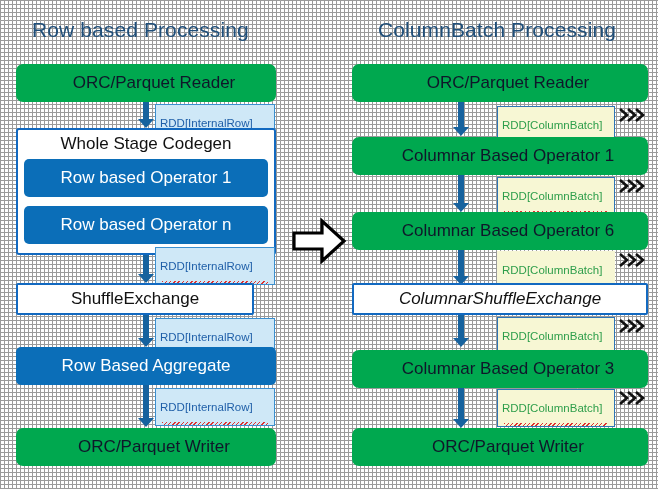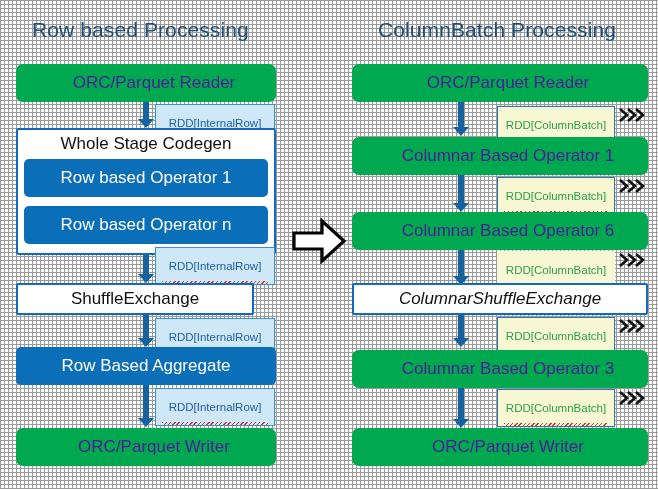--- a/index.html
+++ b/index.html
@@ -39,21 +39,21 @@
 
   .node{
     position:absolute;
     display:flex;align-items:center;justify-content:center;
     box-sizing:border-box;
     font-size:17px;
     white-space:nowrap;
   }
   .green{
     background:#00A84F;
-    color:#4c1d95;
+    color:#0f172a;
     border-radius:7px;
     padding-left:16px;
   }
   .blue{
     background:#0B6EB8;
     color:#ffffff;
     border-radius:5px;
   }
   .whitebox{
     background:#ffffff;
@@ -84,21 +84,21 @@
   .arrow .head{
     position:absolute;left:-5px;width:0;height:0;
     border-left:8px solid transparent;
     border-right:8px solid transparent;
     border-top:9px solid #16629E;
   }
 
   .tag{
     position:absolute;
     box-sizing:border-box;
-    display:flex;align-items:center;justify-content:center;
+    display:flex;align-items:center;justify-content:flex-start;
     font-size:11.5px;
     white-space:nowrap;
     padding:18px 4px;
   }
   .tag-blue{
     background:#CFE8F7;
     border:1px solid #3A8FD0;
     color:#1F5FA8;
   }
   .tag-yellow{

